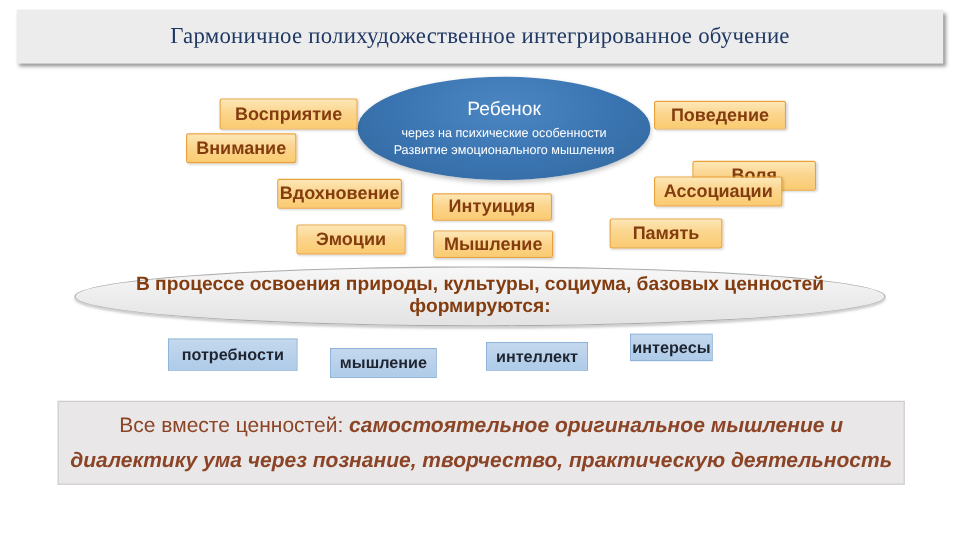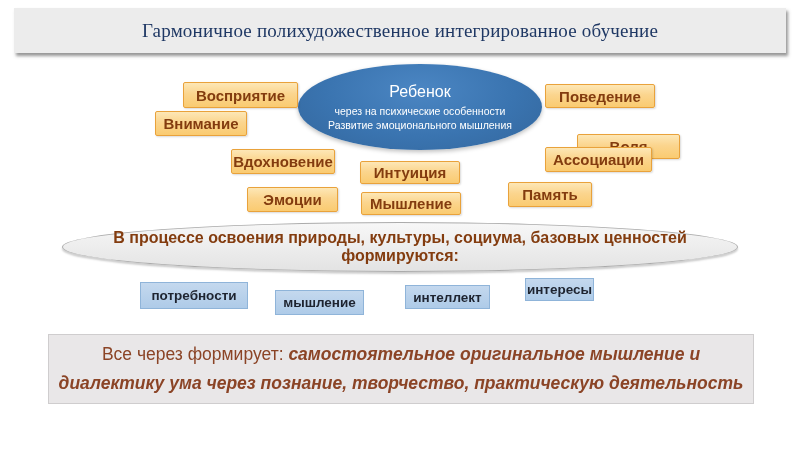--- a/index.html
+++ b/index.html
@@ -89,33 +89,33 @@
 
   <div class="obox" style="left:183px; top:82px;  width:115px; height:26px;">Восприятие</div>
   <div class="obox" style="left:155px; top:111px; width:92px; height:25px;">Внимание</div>
   <div class="obox" style="left:231px; top:149px; width:104px; height:25px;">Вдохновение</div>
   <div class="obox" style="left:247px; top:187px; width:91px;  height:25px;">Эмоции</div>
   <div class="obox" style="left:360px; top:161px; width:100px; height:23px;">Интуиция</div>
   <div class="obox" style="left:361px; top:192px; width:100px; height:23px;">Мышление</div>
   <div class="obox" style="left:545px; top:84px;  width:110px; height:24px;">Поведение</div>
   <div class="obox" style="left:577px; top:112px; width:103px; height:25px;margin-top:22px;">Воля</div>
   <div class="obox" style="left:545px; top:147px; width:107px; height:25px;">Ассоциации</div>
-  <div class="obox" style="left:508px; top:182px; width:84px; height:25px;text-align:center;">Память</div>
+  <div class="obox" style="left:508px; top:182px; width:94px; height:25px;text-align:center;">Память</div>
 
   <div class="process-ellipse">
     <div>В процессе освоения природы, культуры, социума, базовых ценностей</div>
     <div>формируются:</div>
   </div>
 
   <div class="fbox" style="left:140px; top:282px; width:108px; height:27px;">потребности</div>
   <div class="fbox" style="left:275px; top:290px; width:89px;  height:25px;">мышление</div>
   <div class="fbox" style="left:405px; top:285px; width:85px;  height:24px;">интеллект</div>
   <div class="fbox" style="left:525px; top:278px; width:69px;  height:23px;">интересы</div>
 
   <div class="summary-box">
     <div>
-      <span class="prefix">Все через формирует:</span>
+      <span class="prefix">Все вместе ценностей:</span>
       <span class="em">самостоятельное оригинальное мышление и</span>
     </div>
     <div class="em">диалектику ума через познание, творчество, практическую деятельность</div>
   </div>
 
 </div>
 
 </body></html>

